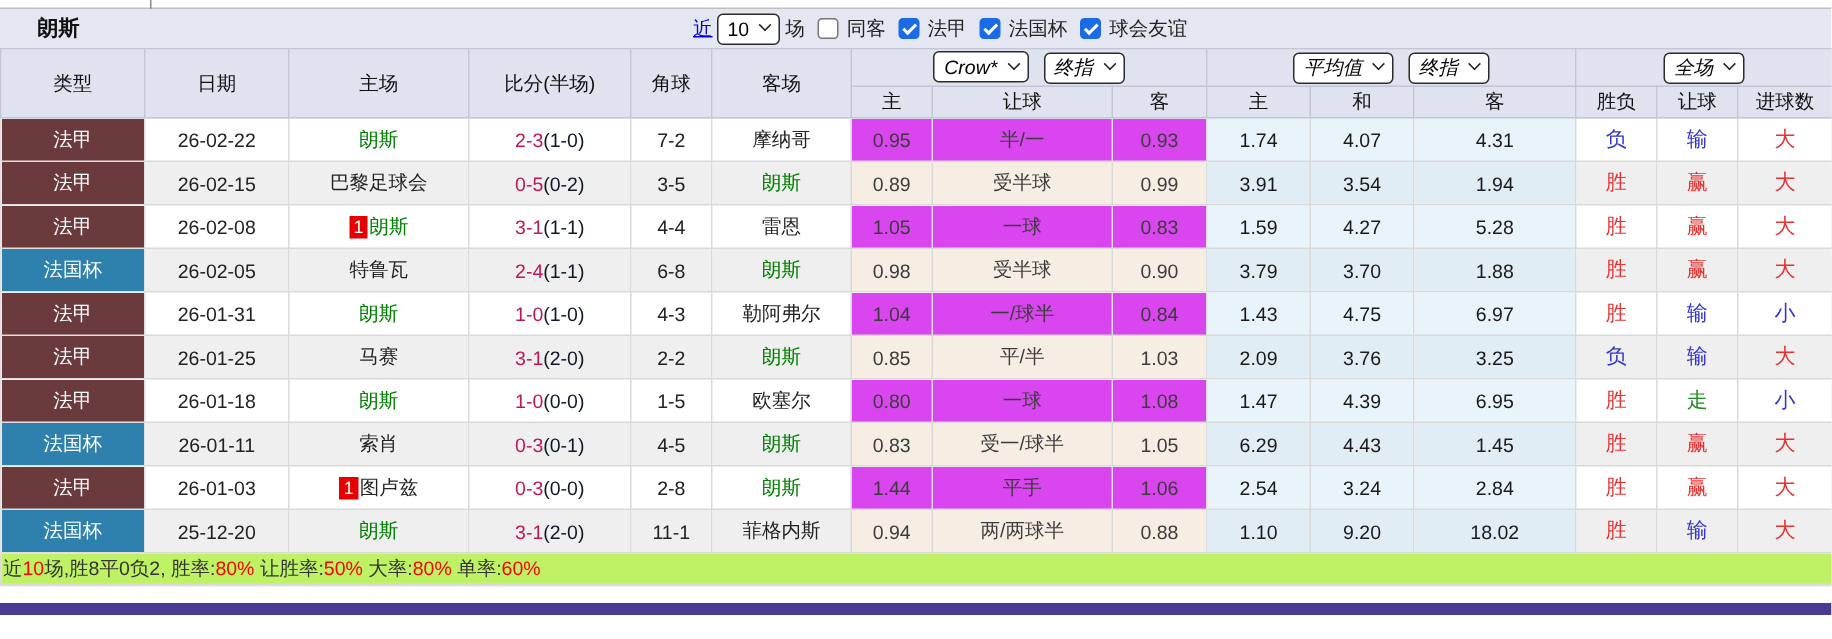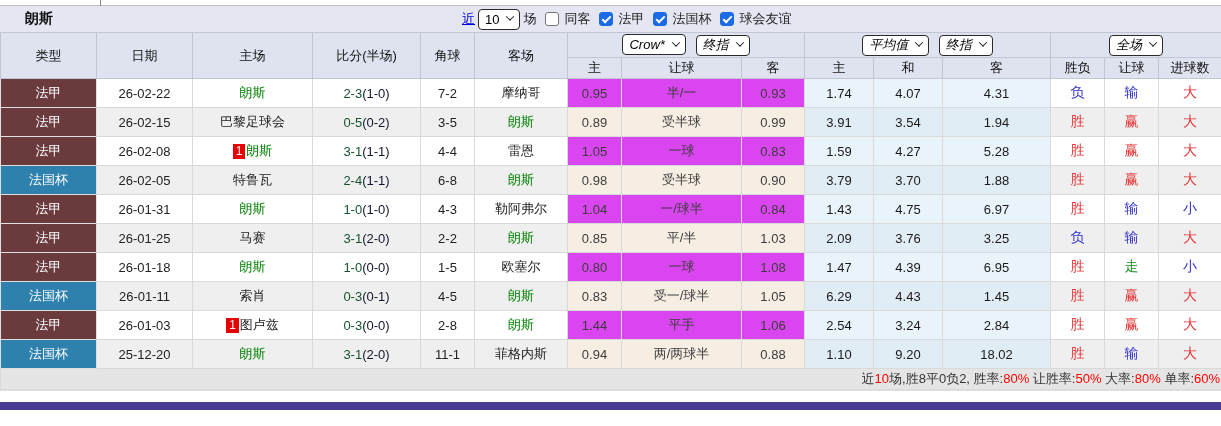--- a/index.html
+++ b/index.html
@@ -38,27 +38,27 @@
   td.type { color:#fff; border-color:#e0dede; }
   td.type.league { background:#6a3a3d; }
   td.type.cup { background:#2e80ad; }
   tr.odd  td.plain { background:#ffffff; }
   tr.even td.plain { background:#efefef; }
   tr.odd  td.crow  { background:#d946ef; color:#3c3c3c; }
   tr.even td.crow  { background:#f6eee2; color:#3c3c3c; }
   tr.odd  td.avg   { background:#e9f4fa; color:#1a1a1a; }
   tr.even td.avg   { background:#e0edf4; color:#1a1a1a; }
   .focus { color:#008000; }
-  .ft { color:#14532d; }
+  .ft { color:#be185d; }
   .ht { color:#0f172a; }
   .num-badge { display:inline-block; background:#e60000; color:#fff; font-size:12px; line-height:15px;
                padding:0 3px; margin-right:1px; }
   td.res { font-size:14px; }
   .c-red { color:#e53333; } .c-blue { color:#3333cc; } .c-green { color:#1e8a1e; }
-  tfoot td { border:1px solid #d9d9d9; height:17px; text-align:right; background:#e5e5e5; font-size:13px; color:#333; }
+  tfoot td { border:1px solid #d9d9d9; height:17px; text-align:left; background:#bef264; font-size:13px; color:#333; }
   tfoot .red { color:#ff0000; }
 
   .bottom-gap { height:12px; background:#fff; border-top:1px solid #e0e0e0; }
   .accent-bar { height:8px; background:#4a3b93; }
 </style>
 </head>
 <body>
 
 <div class="top-strip">
     <span class="vline"></span>

